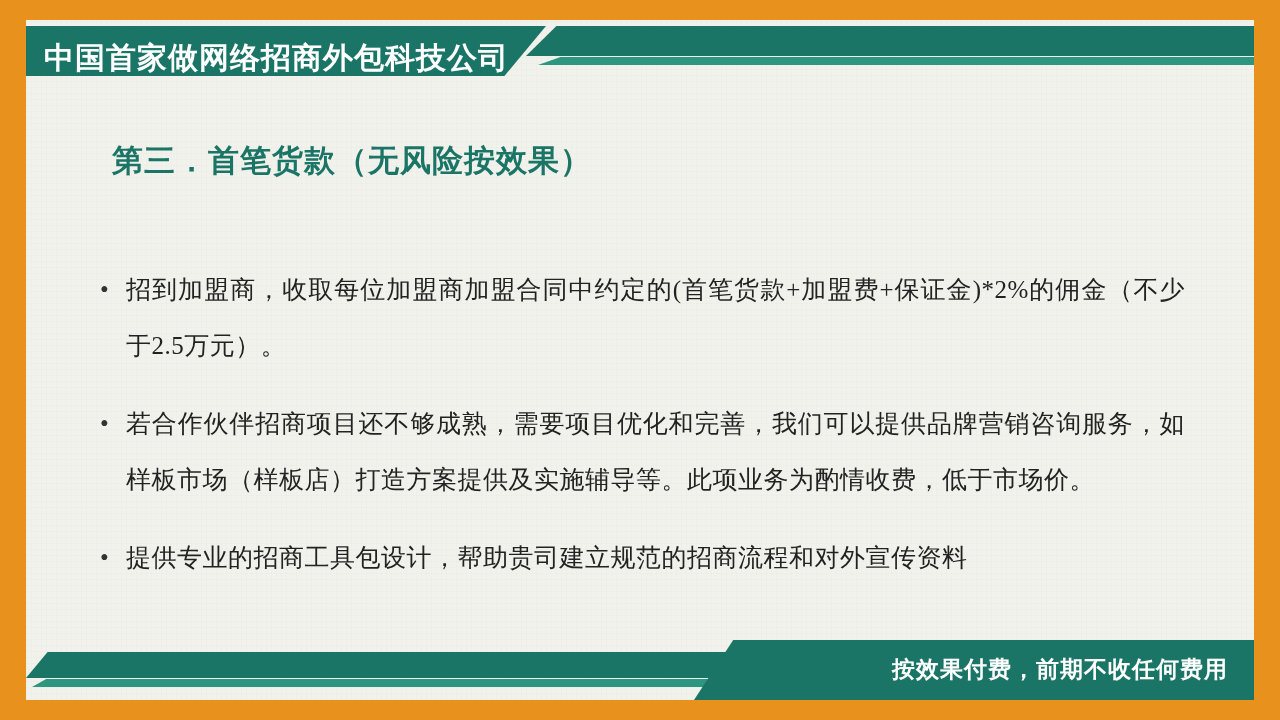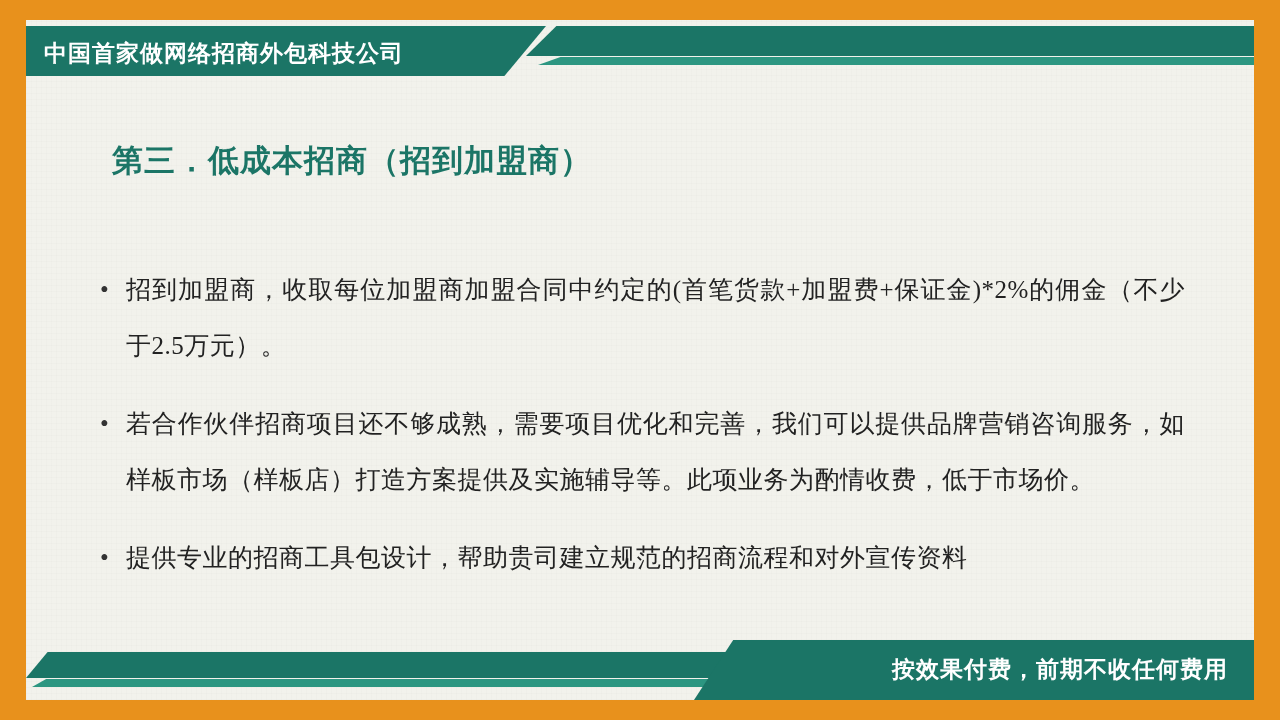--- a/index.html
+++ b/index.html
@@ -68,21 +68,21 @@
     top: 31px;
     width: 748px;
     height: 8px;
     background: #2C9681;
     clip-path: polygon(3% 0, 100% 0, 100% 100%, 0 100%);
   }
   .header-title {
     position: absolute;
     left: 18px;
     top: 12px;
-    font-size: 23px;
+    font-size: 30px;
     font-weight: bold;
     color: #FFFFFF;
     letter-spacing: 1px;
     white-space: nowrap;
   }
 
   
   .slide-title {
     position: absolute;
     left: 112px;
@@ -179,21 +179,21 @@
 
   <div class="paper"></div>
 
   <div class="header-band">
     <div class="header-dark"></div>
     <div class="header-stripe-a"></div>
     <div class="header-stripe-b"></div>
     <div class="header-title">中国首家做网络招商外包科技公司</div>
   </div>
 
-  <div class="slide-title">第三．低成本招商（招到加盟商）</div>
+  <div class="slide-title">第三．首笔货款（无风险按效果）</div>
 
   <div class="body">
 
     <div class="bullet-row">
       <div class="bullet-dot">•</div>
       <div class="bullet-text">招到加盟商，收取每位加盟商加盟合同中约定的(首笔货款+加盟费+保证金)*2%的佣金（不少于2.5万元）。</div>
     </div>
 
     <div class="bullet-row">
       <div class="bullet-dot">•</div>

